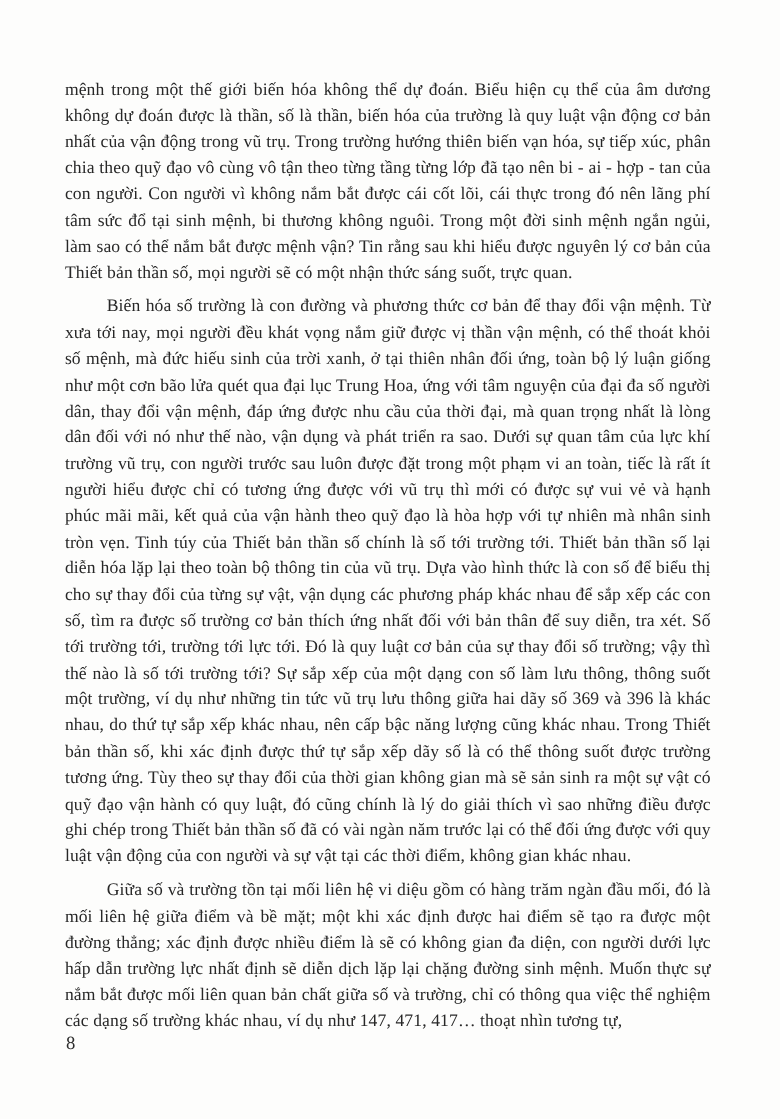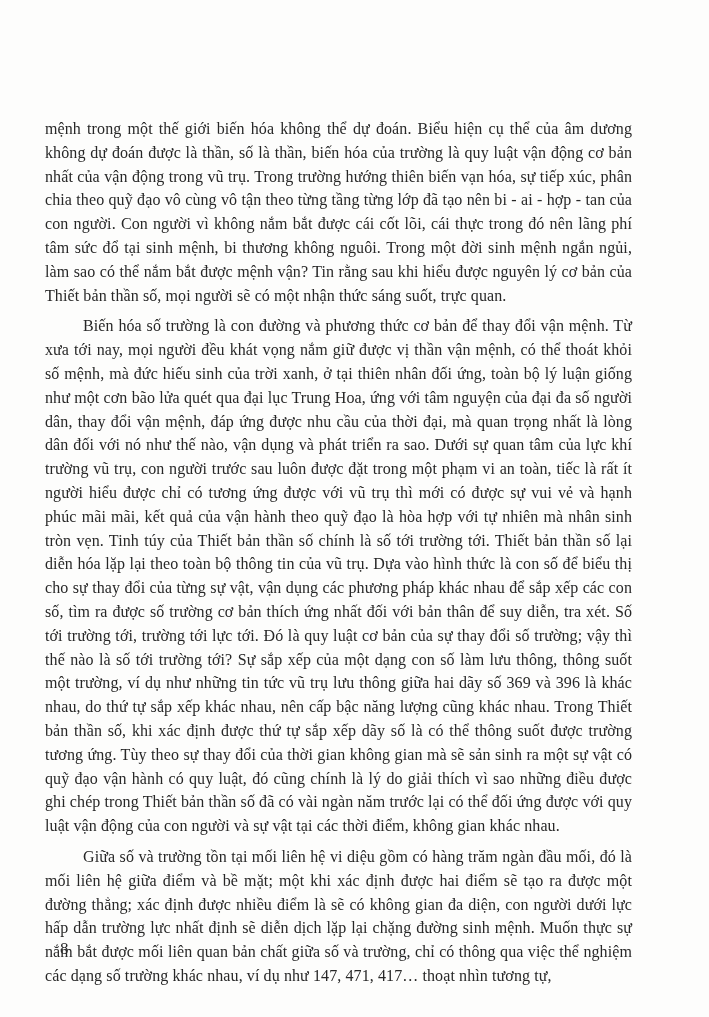--- a/index.html
+++ b/index.html
@@ -15,24 +15,23 @@
     font-family: "Liberation Serif", "DejaVu Serif", serif;
     color: #272727;
   }
   .page {
     position: absolute;
     inset: 0;
     background: #fdfdfc;
   }
   .text-block {
     position: absolute;
-    left: 45px;
+    left: 59px;
     top: 70px;
     width: 587px;
-    margin-top: 47px;
   }
   .para {
     margin: 0 0 7px 0;
     font-size: 16px;
     line-height: 23.8px;
     text-align: justify;
     letter-spacing: 0.1px;
   }
   .para.indent {
     text-indent: 38px;

